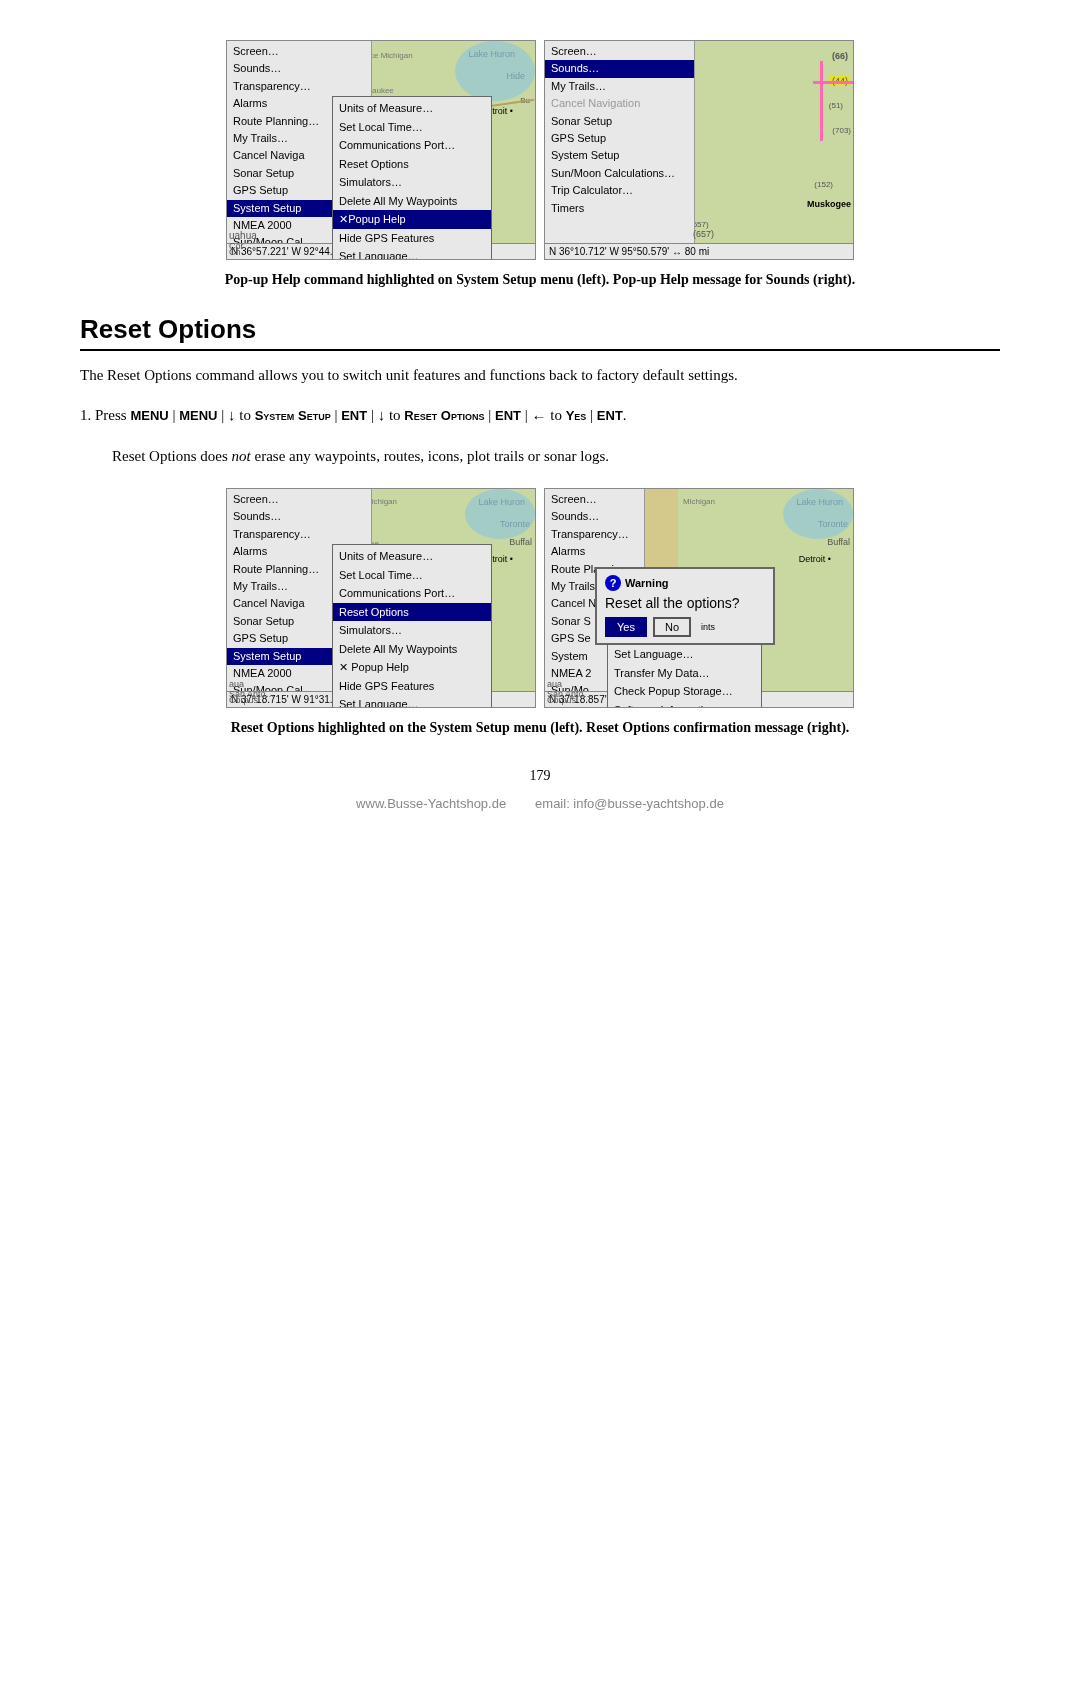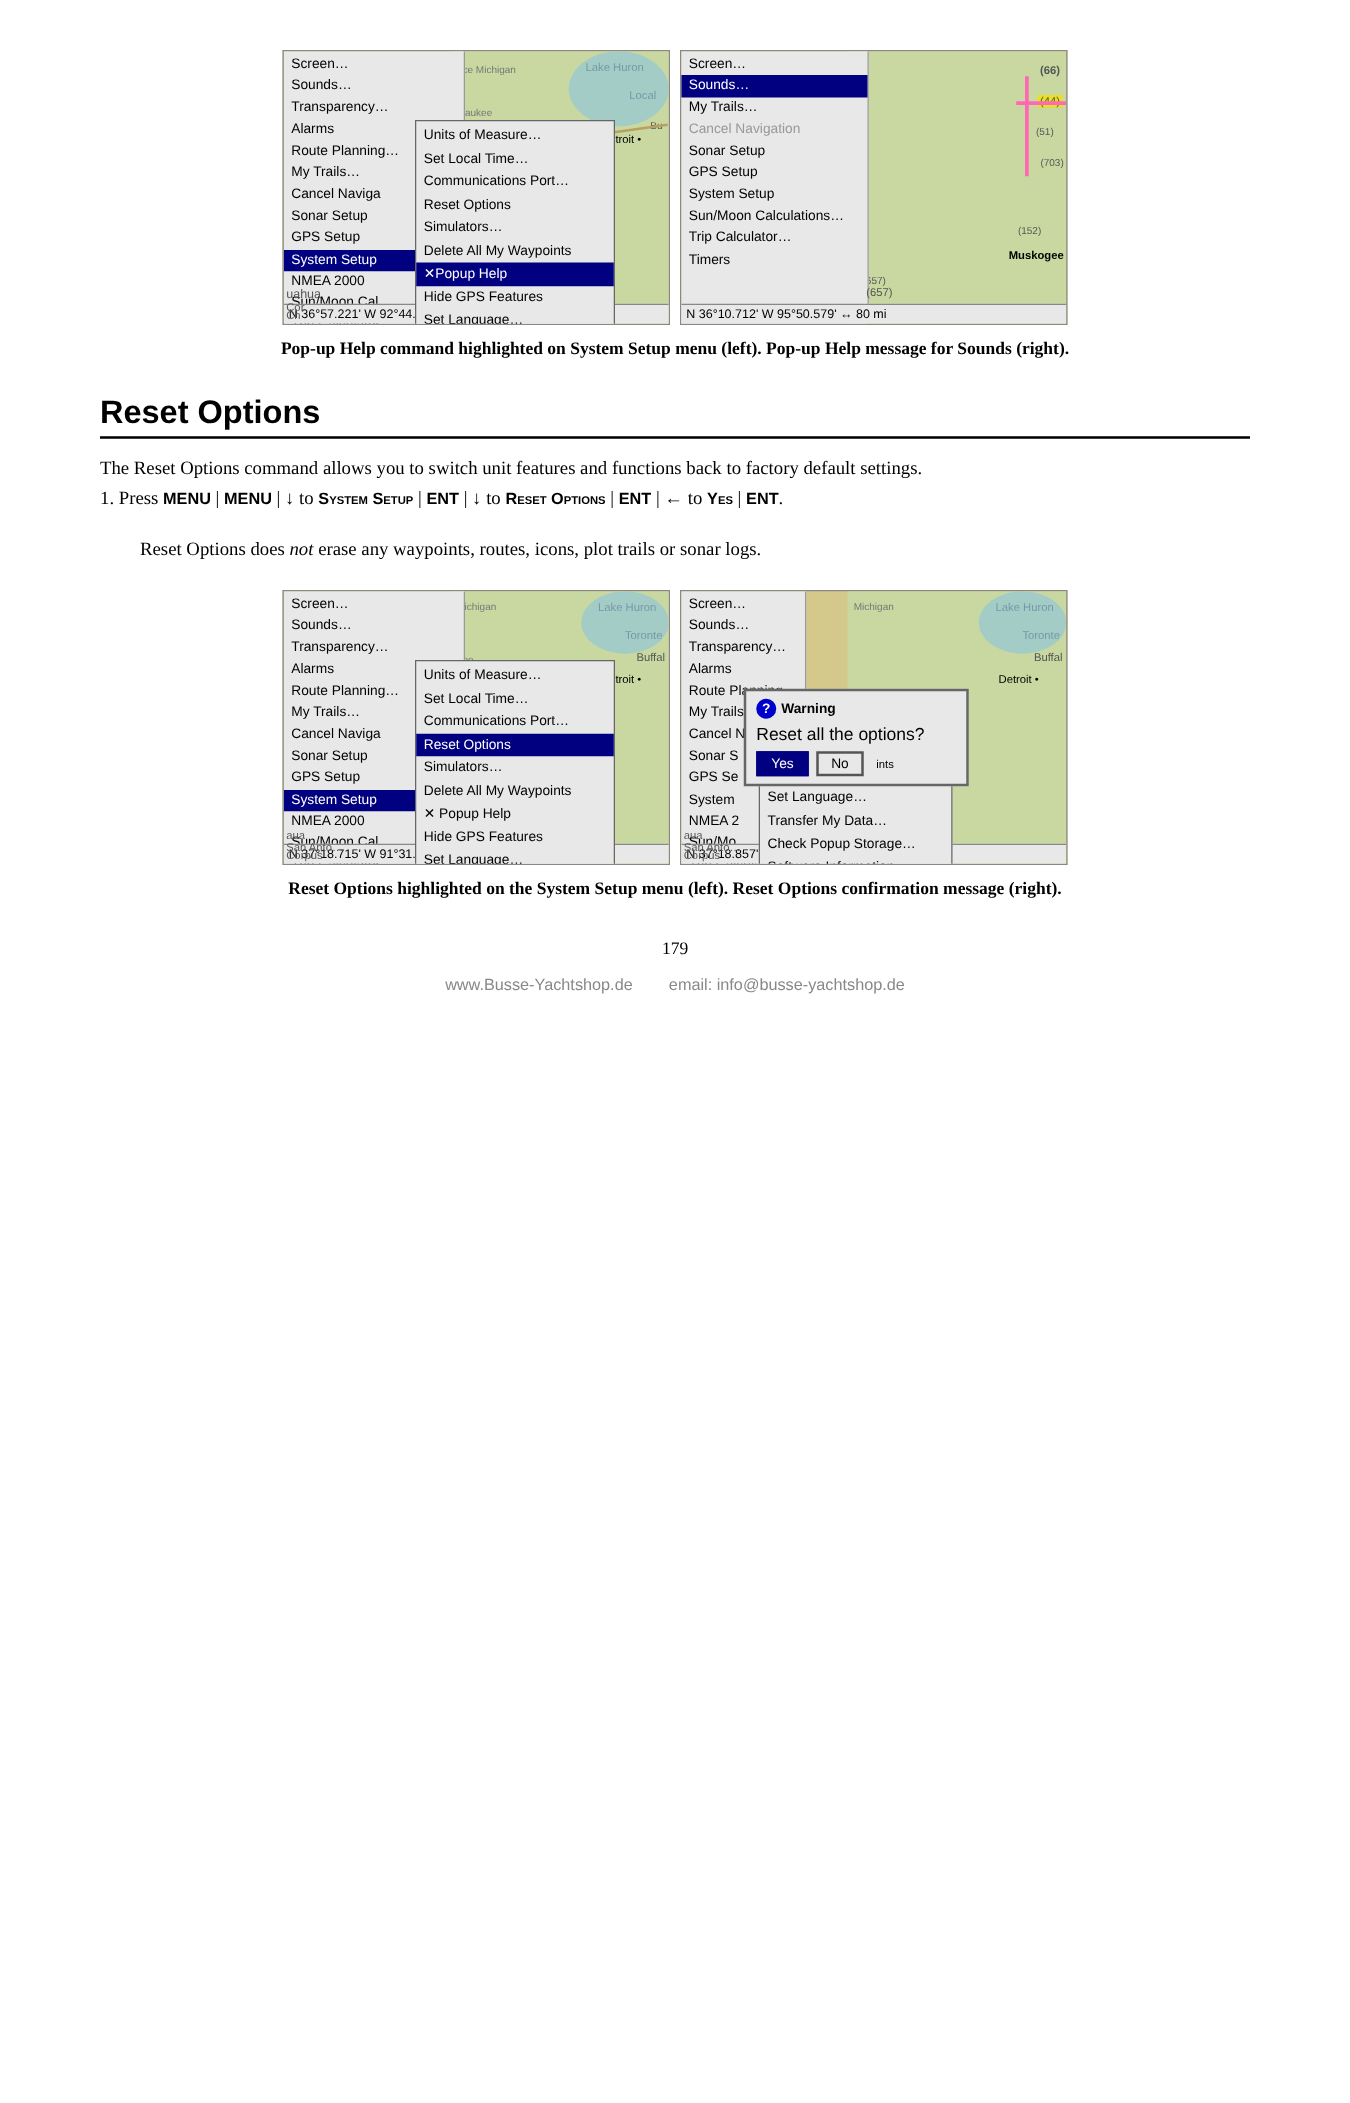--- a/index.html
+++ b/index.html
@@ -144,20 +144,21 @@
       border-bottom: 2px solid #000;
       padding-bottom: 4px;
       margin-bottom: 12px;
     }
 
     
     .body-text {
       font-size: 15px;
       line-height: 1.6;
       text-align: justify;
+      margin-bottom: 16px;
     }
 
     
     .step-text {
       font-size: 15px;
       line-height: 1.7;
       margin-bottom: 16px;
     }
 
     .step-text .kbd {
@@ -271,21 +272,21 @@
   </style>
 </head>
 <body>
 
 <div class="screenshot-pair">
 
   <div class="screenshot-box">
 
     <div class="map-area">
       <div style="position:absolute;top:8px;right:20px;font-size:9px;color:#555;">Lake Huron</div>
-      <div style="position:absolute;top:30px;right:10px;font-size:9px;color:#555;">Local</div>
+      <div style="position:absolute;top:30px;right:10px;font-size:9px;color:#555;">Hide</div>
       <div style="position:absolute;top:55px;right:5px;font-size:8px;color:#555;">Bu</div>
       <div style="position:absolute;top:65px;right:22px;font-size:9px;color:#000;">Detroit •</div>
       <div style="position:absolute;top:10px;left:10px;font-size:8px;color:#777;">ce Michigan</div>
       <div style="position:absolute;top:45px;left:12px;font-size:8px;color:#777;">aukee</div>
 
       <div style="position:absolute;top:70px;left:0;width:100%;height:2px;background:#b8a060;transform:rotate(-8deg);"></div>
       <div style="position:absolute;top:100px;left:10px;width:2px;height:80px;background:#b8a060;"></div>
 
       <div style="position:absolute;top:0;right:0;width:80px;height:60px;background:#8ac4e0;opacity:0.6;border-radius:50%;"></div>
     </div>

